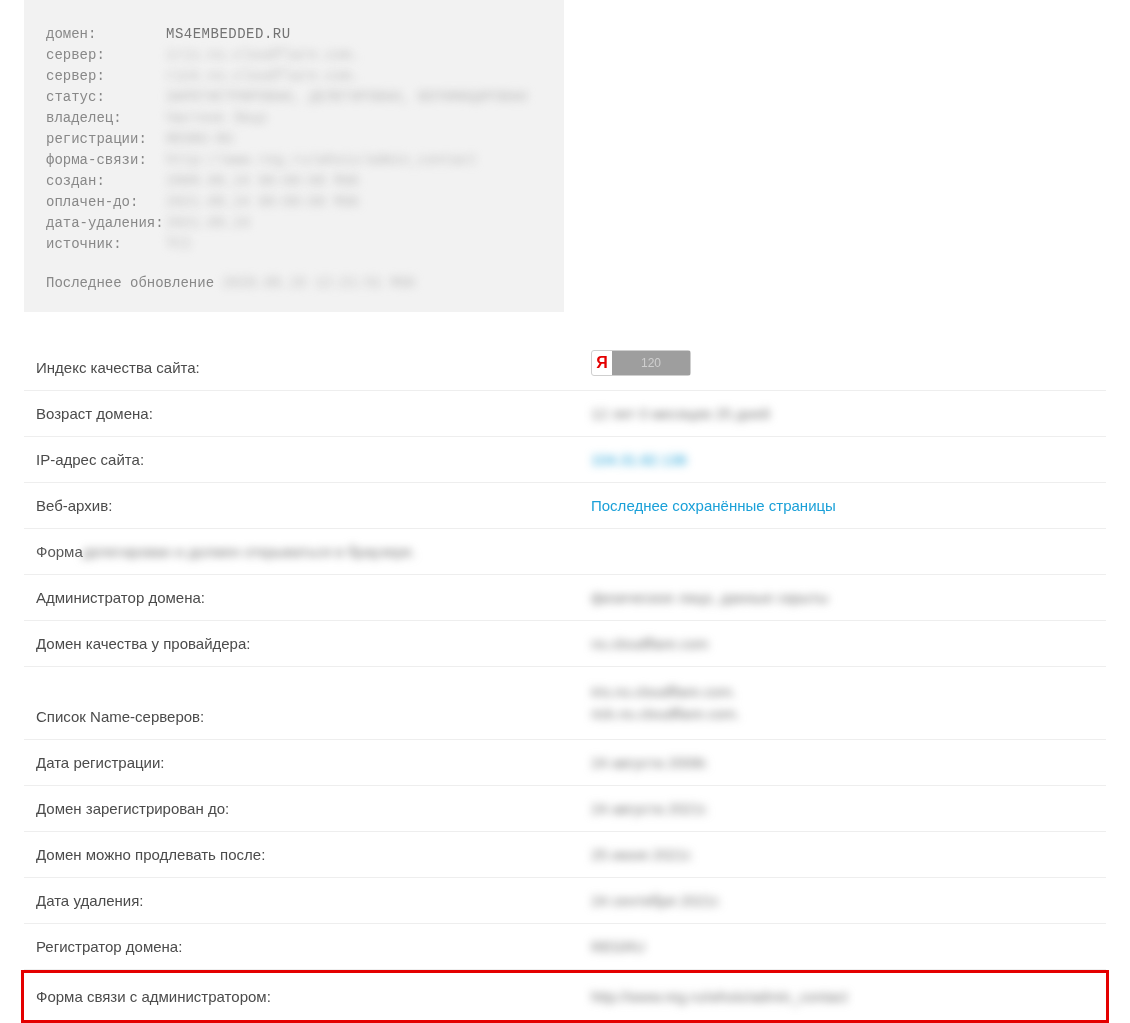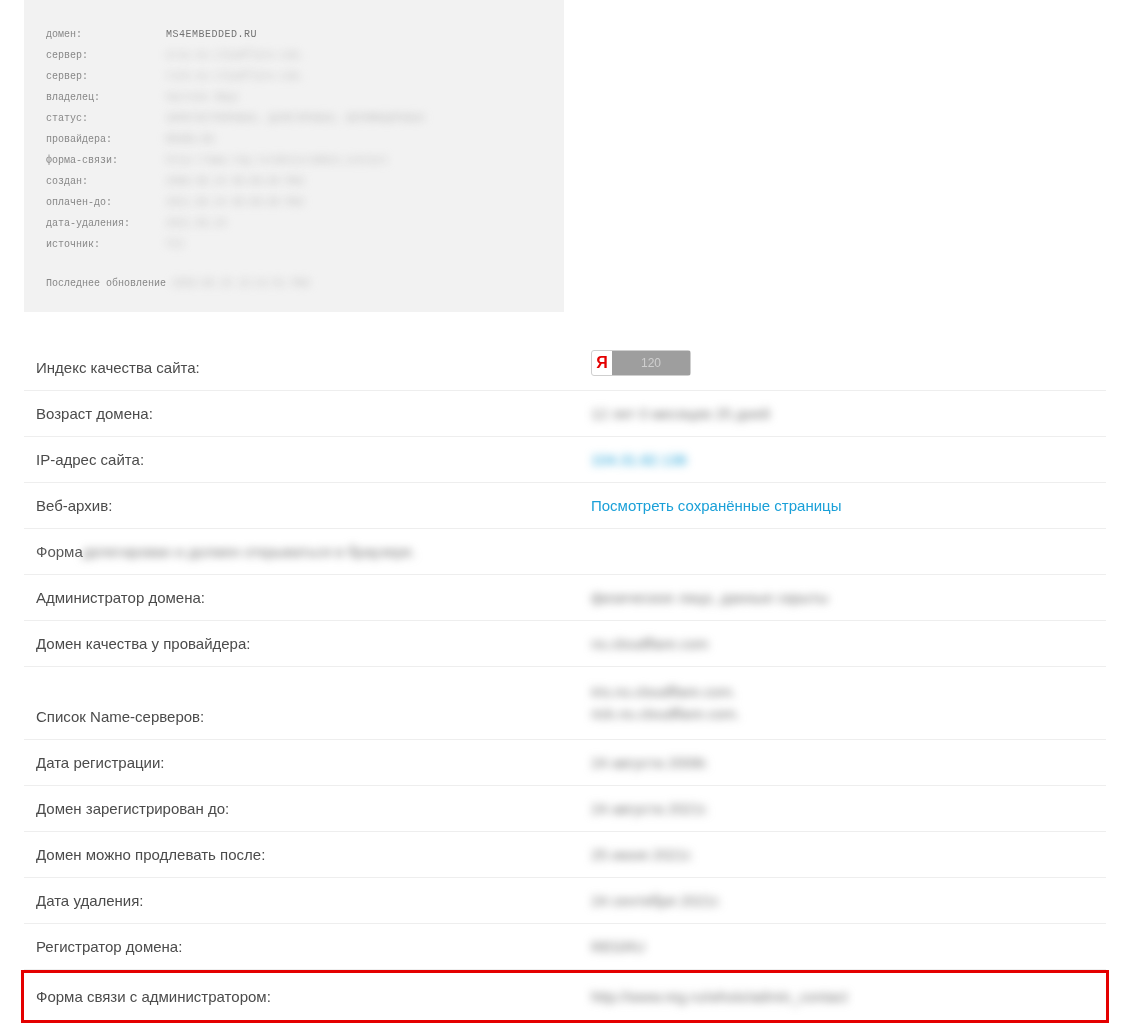--- a/index.html
+++ b/index.html
@@ -12,21 +12,21 @@
     width: 1130px;
   }
 
   
   .whois-card {
     margin: 0 0 24px 24px;
     width: 540px;
     background: #f2f2f2;
     padding: 24px 22px 18px;
     font-family: "Courier New", monospace;
-    font-size: 10px;
+    font-size: 14px;
     line-height: 21px;
     color: #888;
   }
   .whois-row { display: flex; }
   .whois-label { width: 120px; flex: 0 0 120px; }
   .whois-value.blur { color: #bbb; filter: blur(4px); }
   .whois-value.sharp { color: #737373; letter-spacing: .5px; }
   .whois-footer { margin-top: 18px; }
   .whois-footer .blur { color:#bbb; filter: blur(4px); }
 
@@ -82,29 +82,29 @@
     </div>
     <div class="whois-row">
       <span class="whois-label">сервер:</span>
       <span class="whois-value blur">iris.ns.cloudflare.com.</span>
     </div>
     <div class="whois-row">
       <span class="whois-label">сервер:</span>
       <span class="whois-value blur">rick.ns.cloudflare.com.</span>
     </div>
     <div class="whois-row">
+      <span class="whois-label">статус:</span>
+      <span class="whois-value blur">ЗАРЕГИСТРИРОВАН, ДЕЛЕГИРОВАН, ВЕРИФИЦИРОВАН</span>
+    </div>
+    <div class="whois-row">
       <span class="whois-label">владелец:</span>
       <span class="whois-value blur">Частное Лицо</span>
     </div>
     <div class="whois-row">
-      <span class="whois-label">статус:</span>
-      <span class="whois-value blur">ЗАРЕГИСТРИРОВАН, ДЕЛЕГИРОВАН, ВЕРИФИЦИРОВАН</span>
-    </div>
-    <div class="whois-row">
-      <span class="whois-label">провайдера:</span>
+      <span class="whois-label">регистрации:</span>
       <span class="whois-value blur">REGRU-RU</span>
     </div>
     <div class="whois-row">
       <span class="whois-label">форма-связи:</span>
       <span class="whois-value blur">http://www.reg.ru/whois/admin_contact</span>
     </div>
     <div class="whois-row">
       <span class="whois-label">создан:</span>
       <span class="whois-value blur">2008.08.24 00:00:00 MSK</span>
     </div>
@@ -137,21 +137,21 @@
     <div class="row">
       <div class="label">Возраст домена:</div>
       <div class="value blur">12 лет 0 месяцев 25 дней</div>
     </div>
     <div class="row">
       <div class="label">IP-адрес сайта:</div>
       <div class="value blur link">104.31.82.136</div>
     </div>
     <div class="row">
       <div class="label">Веб-архив:</div>
-      <div class="value link"><a href="#">Посмотреть сохранённые страницы</a></div>
+      <div class="value link"><a href="#">Последнее сохранённые страницы</a></div>
     </div>
     <div class="row row-inline">
       <span>Форма </span>
       <span class="blur-span">делегирован и должен открываться в браузере.</span>
     </div>
     <div class="row">
       <div class="label">Администратор домена:</div>
       <div class="value blur">физическое лицо, данные скрыты</div>
     </div>
     <div class="row">

